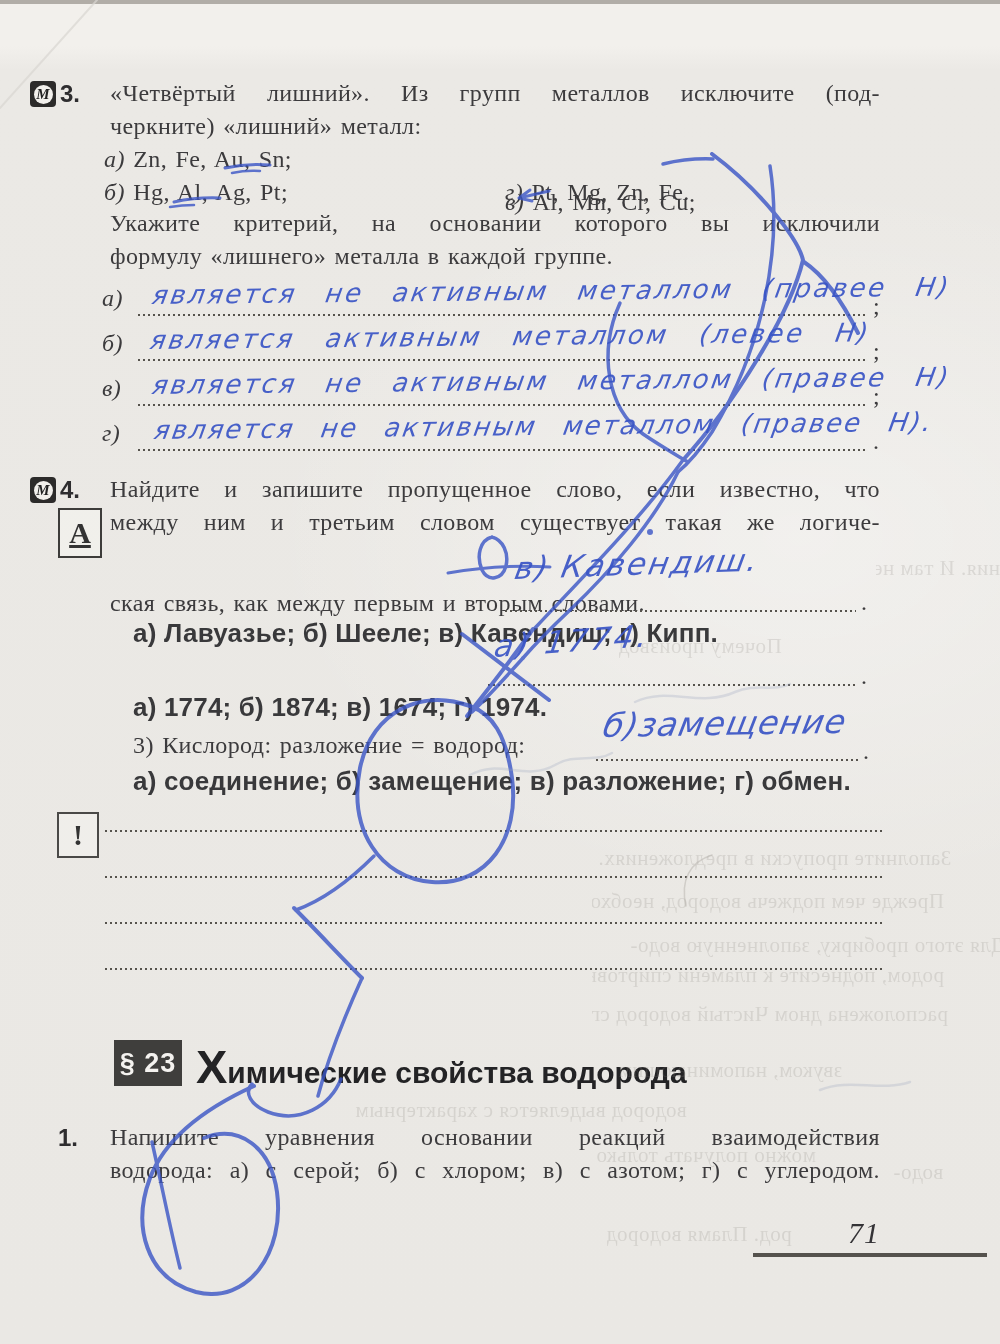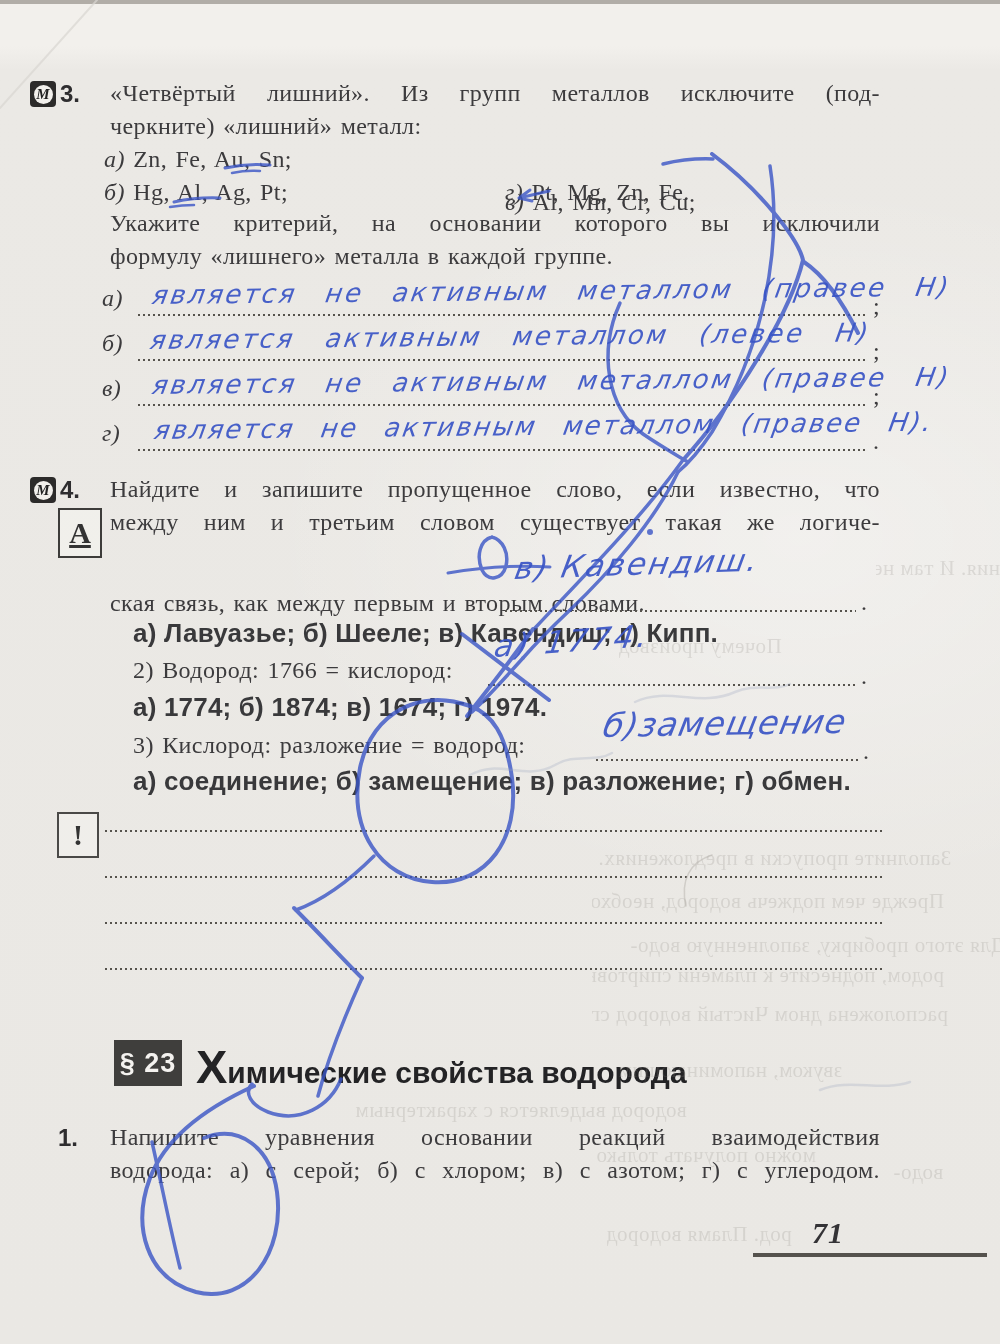--- a/index.html
+++ b/index.html
@@ -95,21 +95,20 @@
     <span>А</span>
   </div>
   <div class="abs body-line just" style="left:110px;top:509px;">между ним и третьим словом существует такая же логиче-</div>
   <div class="abs body-line" style="left:110px;top:542px;margin-top:48px;">ская связь, как между первым и вторым словами.</div>
 
   <div class="abs dotline" style="left:505px;top:610px;width:351px;"></div>
   <div class="abs suffix" style="left:861px;top:589px;">.</div>
   <div class="abs hw" style="left:512px;top:550px;font-size:31px;letter-spacing:2px;transform:skewX(-12deg) rotate(-2deg);">в) Кавендиш.</div>
   <div class="abs opt" style="left:133px;top:618px;">а) Лавуазье; б) Шееле; в) Кавендиш; г) Кипп.</div>
 
-  <div class="abs body-line" style="left:133px;top:657px;">2) Водород: 1766 = кислород:</div>
   <div class="abs dotline" style="left:488px;top:684px;width:368px;"></div>
   <div class="abs suffix" style="left:861px;top:663px;">.</div>
   <div class="abs hw" style="left:492px;top:628px;font-size:31px;letter-spacing:3px;transform:skewX(-12deg) rotate(-4deg);">а) 1774.</div>
   <div class="abs opt" style="left:133px;top:692px;">а) 1774; б) 1874; в) 1674; г) 1974.</div>
 
   <div class="abs body-line" style="left:133px;top:732px;">3) Кислород: разложение = водород:</div>
   <div class="abs dotline" style="left:596px;top:759px;width:262px;"></div>
   <div class="abs suffix" style="left:863px;top:738px;">.</div>
   <div class="abs hw" style="left:600px;top:706px;font-size:33px;letter-spacing:1px;transform:skewX(-12deg) rotate(-1deg);">б)замещение</div>
   <div class="abs opt" style="left:133px;top:766px;">а) соединение; б) замещение; в) разложение; г) обмен.</div>
@@ -127,21 +126,21 @@
   </div>
   <div class="abs" style="left:196px;top:1043px;display:flex;align-items:baseline;">
     <span class="sec-initial">Х</span>
       <span class="sec-rest">имические свойства водорода</span>
   </div>
 
   <div class="abs num" style="left:58px;top:1124px;">1.</div>
   <div class="abs body-line just" style="left:110px;top:1124px;">Напишите уравнения основании реакций взаимодействия</div>
   <div class="abs body-line just" style="left:110px;top:1157px;">водорода: а) с серой; б) с хлором; в) с азотом; г) с углеродом.</div>
 
-  <div class="abs pagenum serif" style="left:812px;top:1216px;font-weight:bold;">71</div>
+  <div class="abs pagenum serif" style="left:848px;top:1216px;">71</div>
   <div class="abs pagerule" style="left:753px;top:1253px;width:234px;"></div>
 
   <div class="abs bt serif" style="left:618px;top:634px;">Почему производ</div>
   <div class="abs bt serif" style="left:876px;top:556px;width:124px;overflow:hidden;">ния. И там не</div>
   <div class="abs bt serif" style="left:598px;top:846px;">Заполните пропуски в предложениях.</div>
   <div class="abs bt serif" style="left:592px;top:889px;width:352px;overflow:hidden;">Прежде чем поджечь водород, необходимо проверить его</div>
   <div class="abs bt serif" style="left:630px;top:933px;">Для этого пробирку, заполненную водо-</div>
   <div class="abs bt serif" style="left:592px;top:963px;width:352px;overflow:hidden;">родом, поднесите к пламени спиртовки, при этом пробирка</div>
   <div class="abs bt serif" style="left:592px;top:1002px;width:356px;overflow:hidden;">расположена дном        Чистый водород сгорает с</div>
   <div class="abs bt serif" style="left:618px;top:1058px;">звуком, напоминающим</div>

